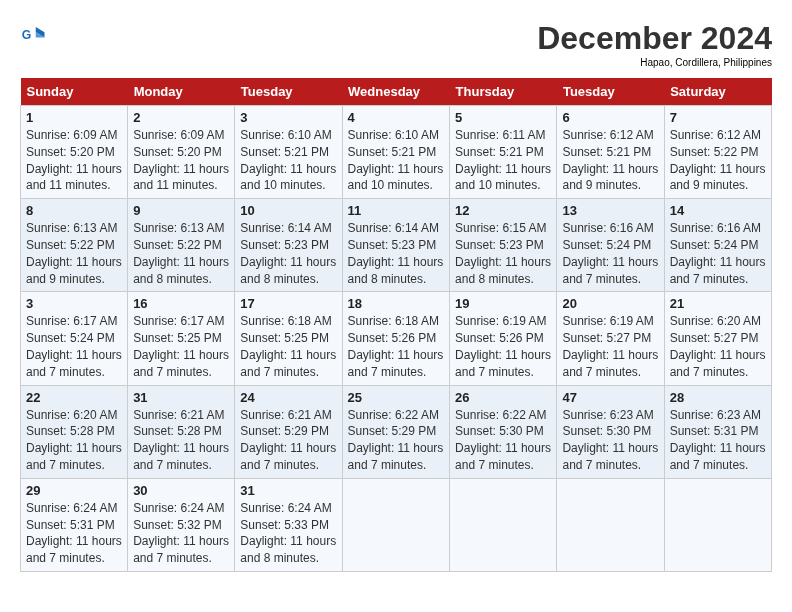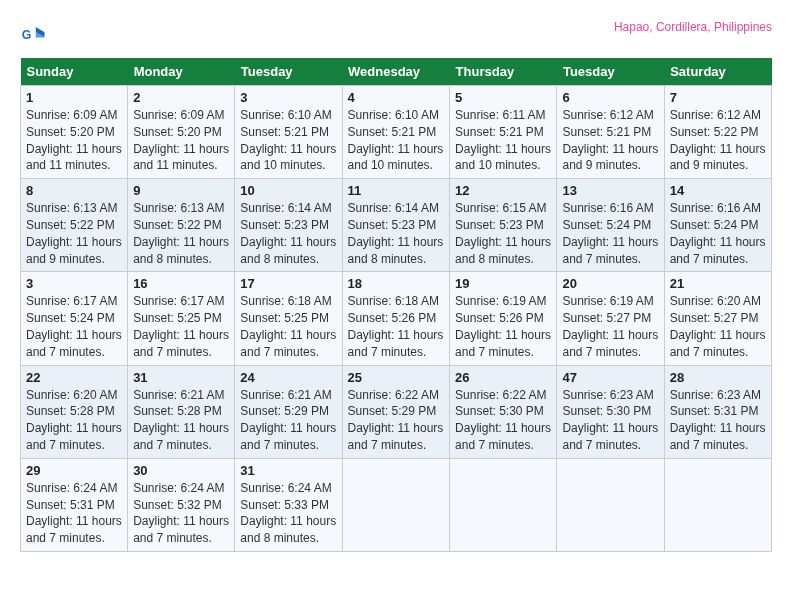--- a/index.html
+++ b/index.html
@@ -36,30 +36,30 @@
     }
     .title-block {
       text-align: right;
     }
     .month-title {
       font-size: 32px;
       font-weight: bold;
       color: #333;
     }
     .subtitle {
-      font-size: 12px;
-      color: #ec4899;
+      font-size: 10px;
+      color: #000000;
     }
     table {
       width: 100%;
       border-collapse: collapse;
       font-size: 11px;
     }
     thead tr th {
-      background-color: #15803d;
+      background-color: #b91c1c;
       color: #fff;
       text-align: left;
       padding: 6px 6px;
       font-size: 13px;
       font-weight: bold;
     }
     tbody tr td {
       border: 1px solid #ccc;
       vertical-align: top;
       padding: 4px 5px;
@@ -94,20 +94,21 @@
 
 <div class="header">
   <div class="logo">
     <svg class="logo-icon" viewBox="0 0 32 32">
       <text x="2" y="22" font-size="14" font-weight="bold" fill="#1a6cbb">G</text>
       <polygon points="18,8 28,14 28,20 18,14" fill="#1a6cbb"></polygon>
       <polygon points="18,14 28,20 18,20" fill="#5599dd"></polygon>
     </svg>
   </div>
   <div class="title-block">
+    <div class="month-title">December 2024</div>
     <div class="subtitle">Hapao, Cordillera, Philippines</div>
   </div>
 </div>
 
 <table>
   <thead>
     <tr>
       <th>Sunday</th>
       <th>Monday</th>
       <th>Tuesday</th>

